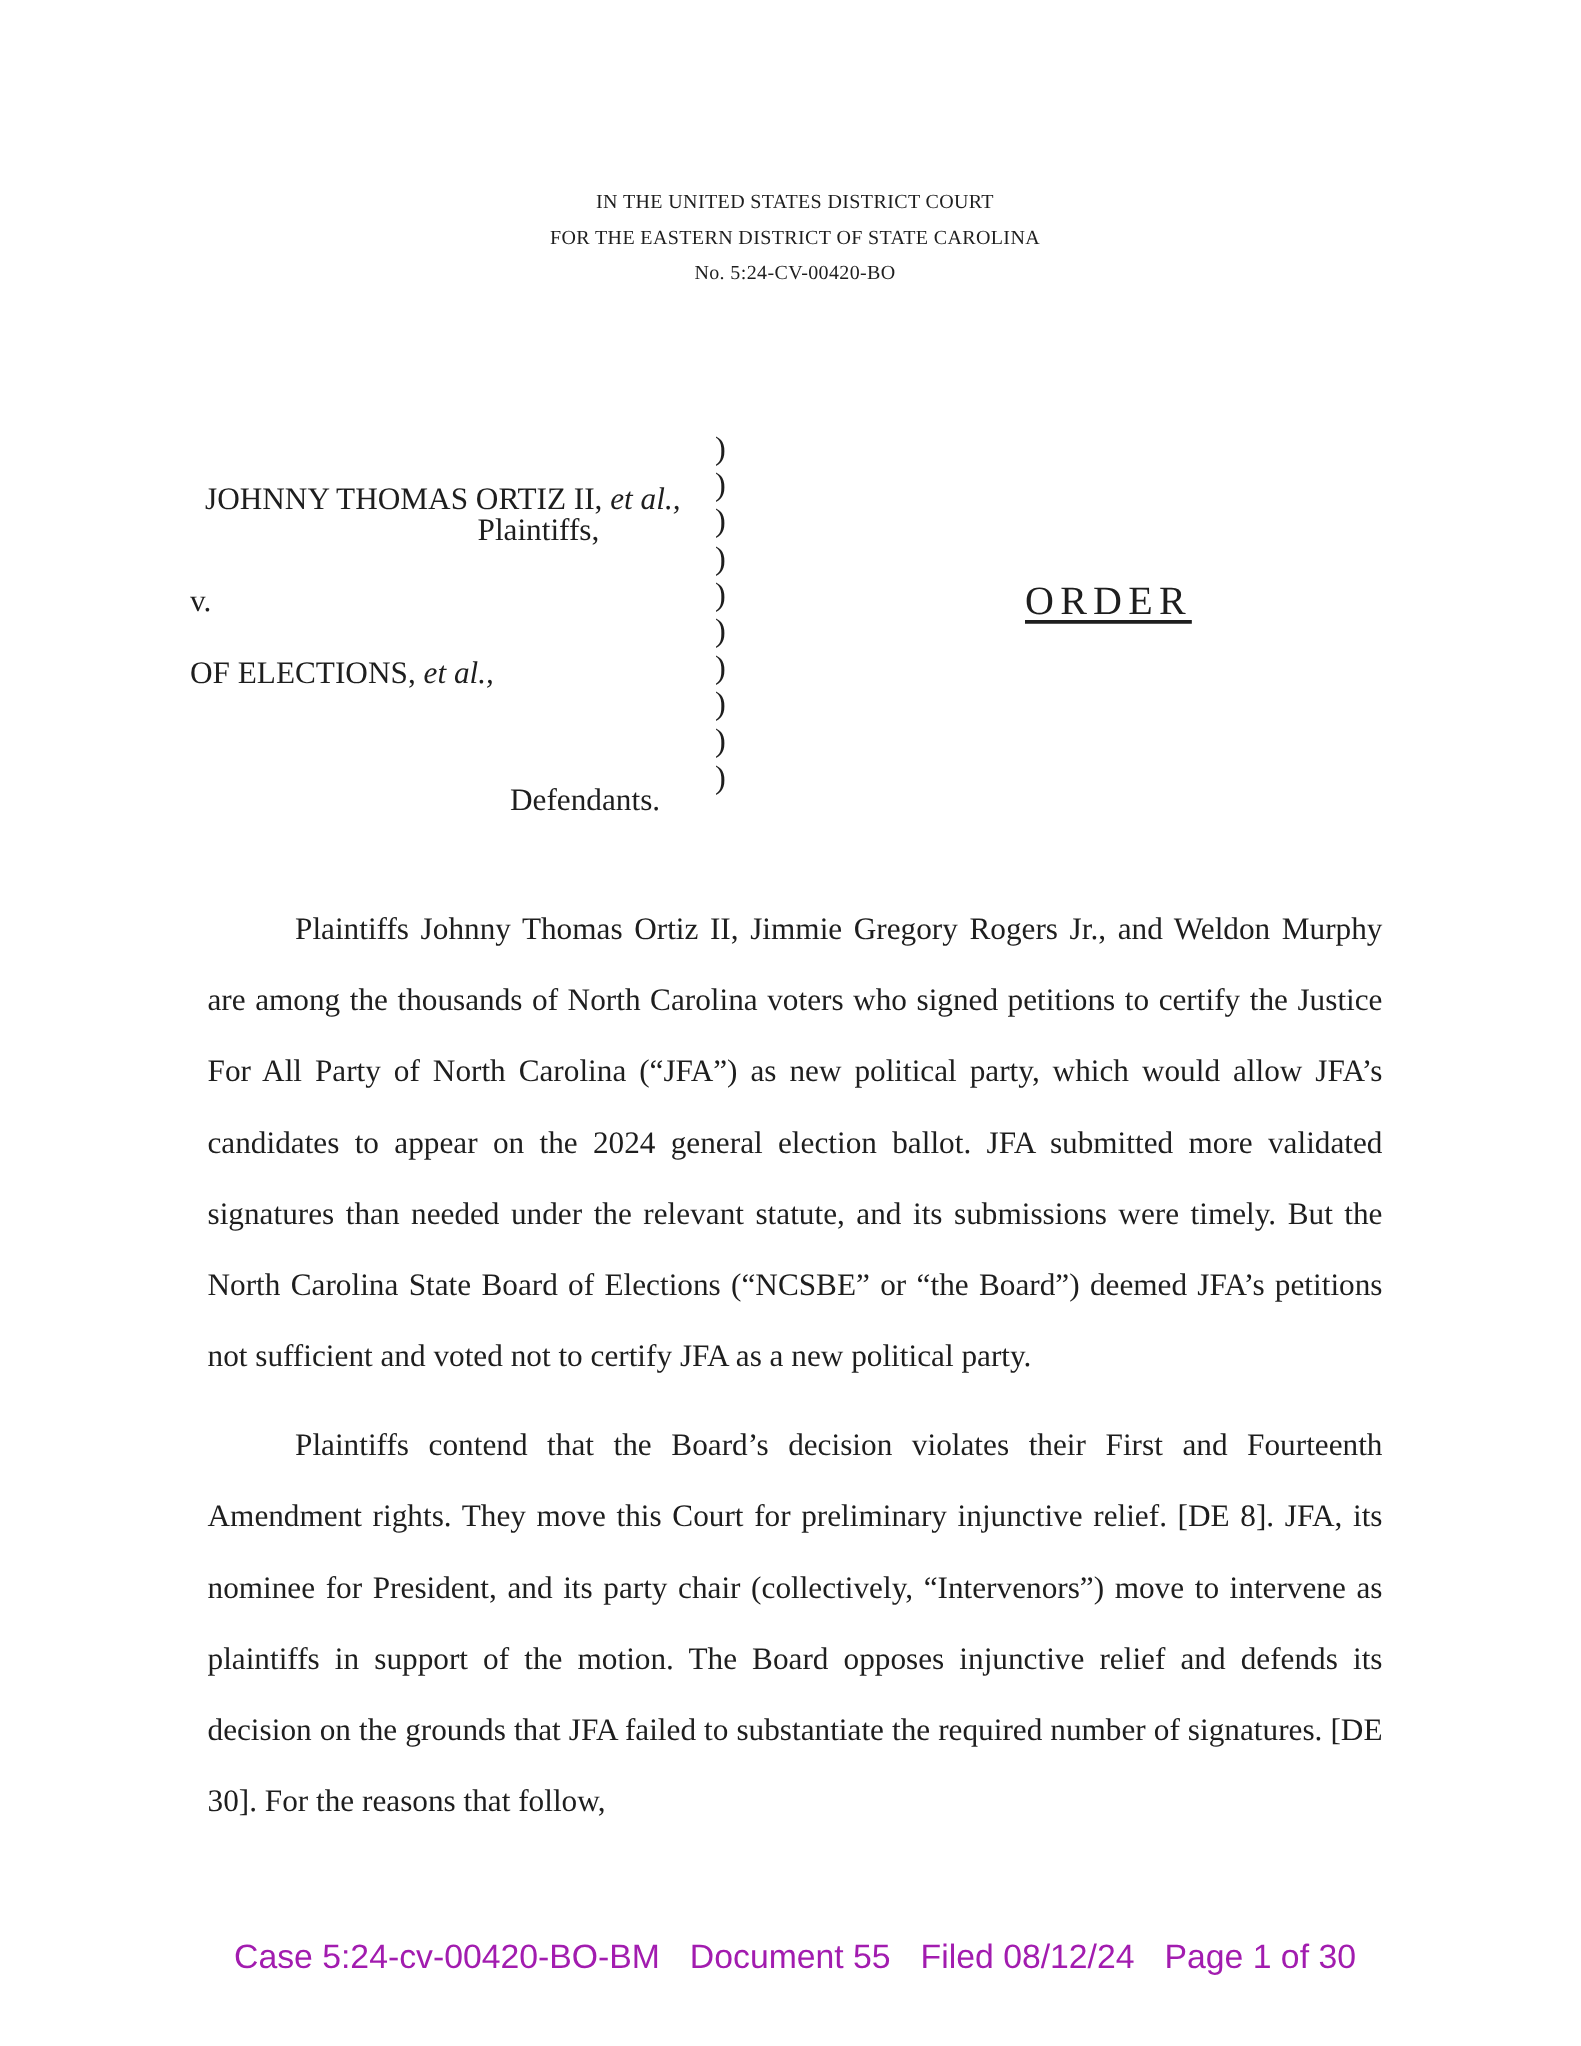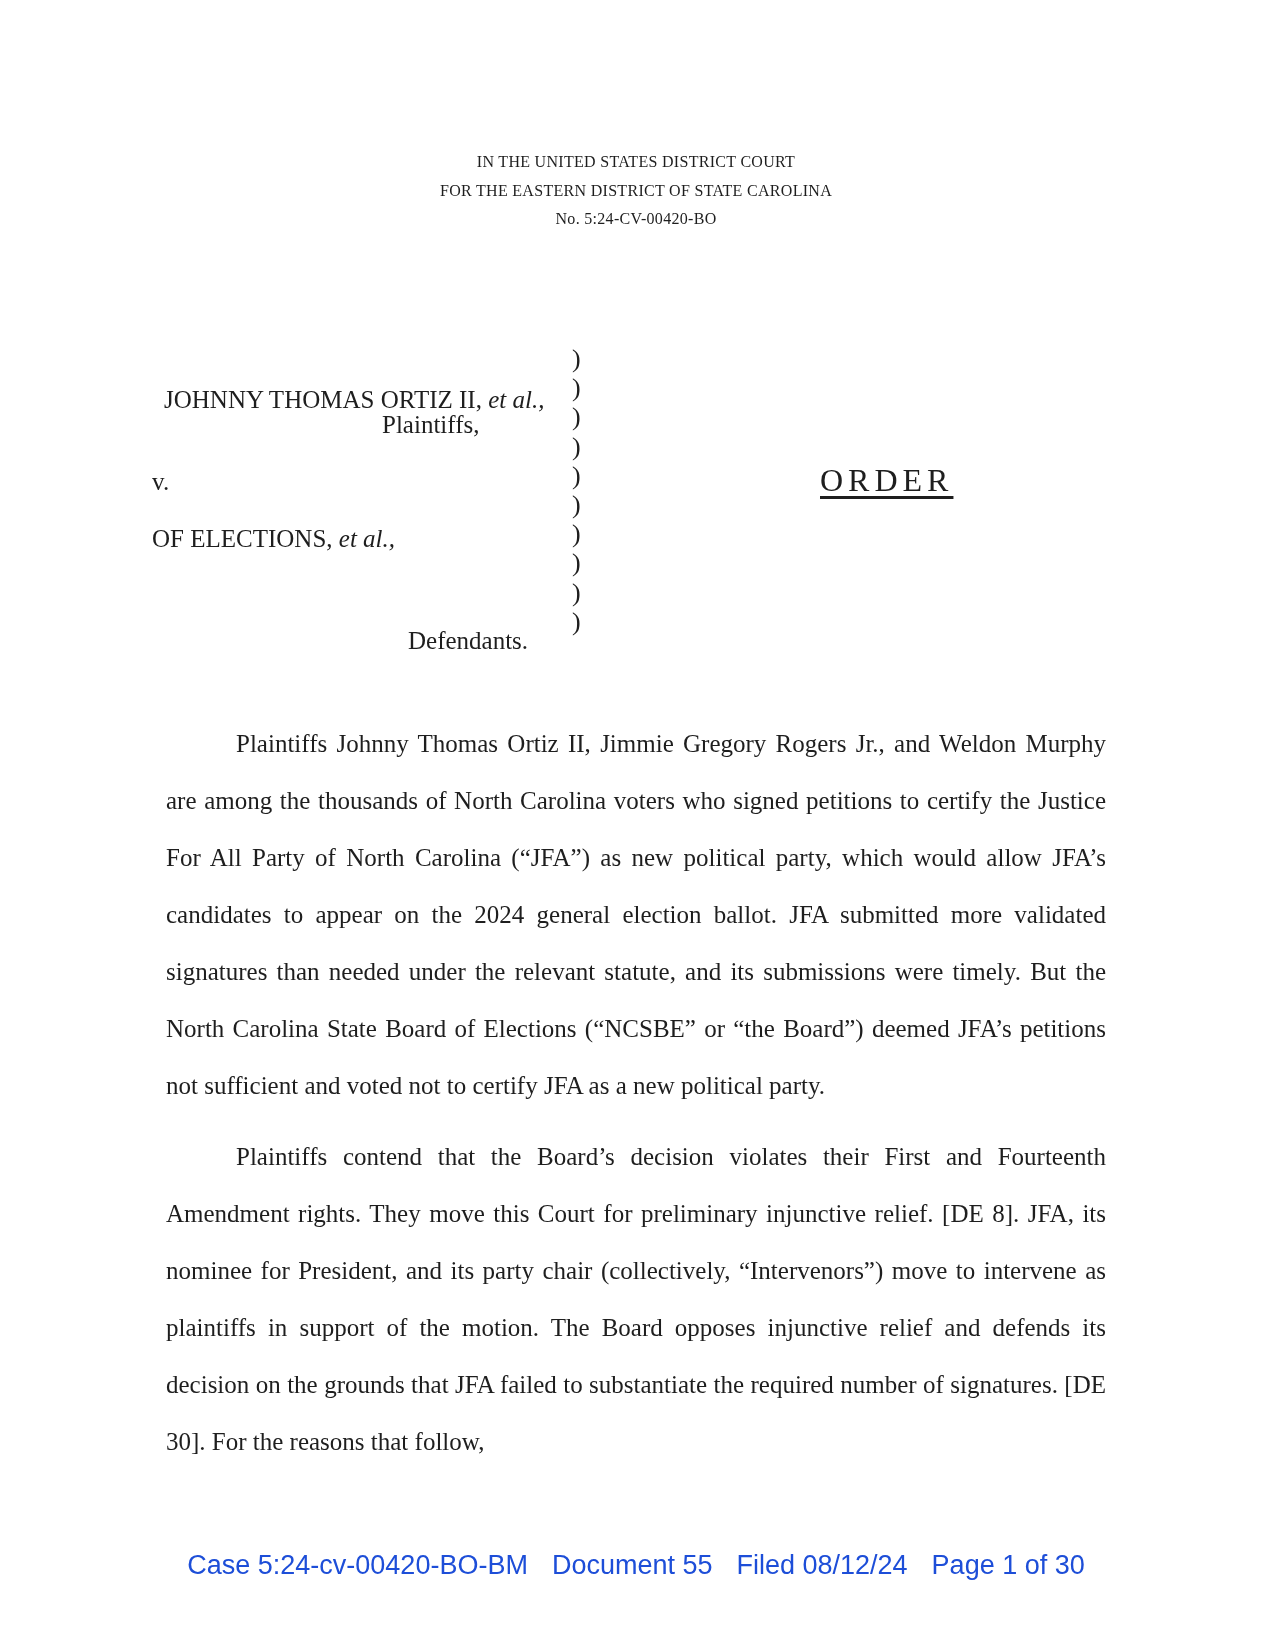--- a/index.html
+++ b/index.html
@@ -114,20 +114,20 @@
     </div>
 
     <div class="order-heading">ORDER</div>
   </section>
 
   <main class="body-text">
     <p>Plaintiffs Johnny Thomas Ortiz II, Jimmie Gregory Rogers Jr., and Weldon Murphy are among the thousands of North Carolina voters who signed petitions to certify the Justice For All Party of North Carolina (“JFA”) as new political party, which would allow JFA’s candidates to appear on the 2024 general election ballot. JFA submitted more validated signatures than needed under the relevant statute, and its submissions were timely. But the North Carolina State Board of Elections (“NCSBE” or “the Board”) deemed JFA’s petitions not sufficient and voted not to certify JFA as a new political party.</p>
     <p>Plaintiffs contend that the Board’s decision violates their First and Fourteenth Amendment rights. They move this Court for preliminary injunctive relief. [DE 8]. JFA, its nominee for President, and its party chair (collectively, “Intervenors”) move to intervene as plaintiffs in support of the motion. The Board opposes injunctive relief and defends its decision on the grounds that JFA failed to substantiate the required number of signatures. [DE 30]. For the reasons that follow,</p>
   </main>
 
-  <footer class="ecf-stamp" style="color: #1d4ed8; gap: 24px;">
+  <footer class="ecf-stamp" style="color: #a21caf; gap: 24px;">
     <span>Case 5:24-cv-00420-BO-BM</span>
     <span>Document 55</span>
     <span>Filed 08/12/24</span>
     <span>Page 1 of 30</span>
   </footer>
 
 </div>
 
 </body></html>

